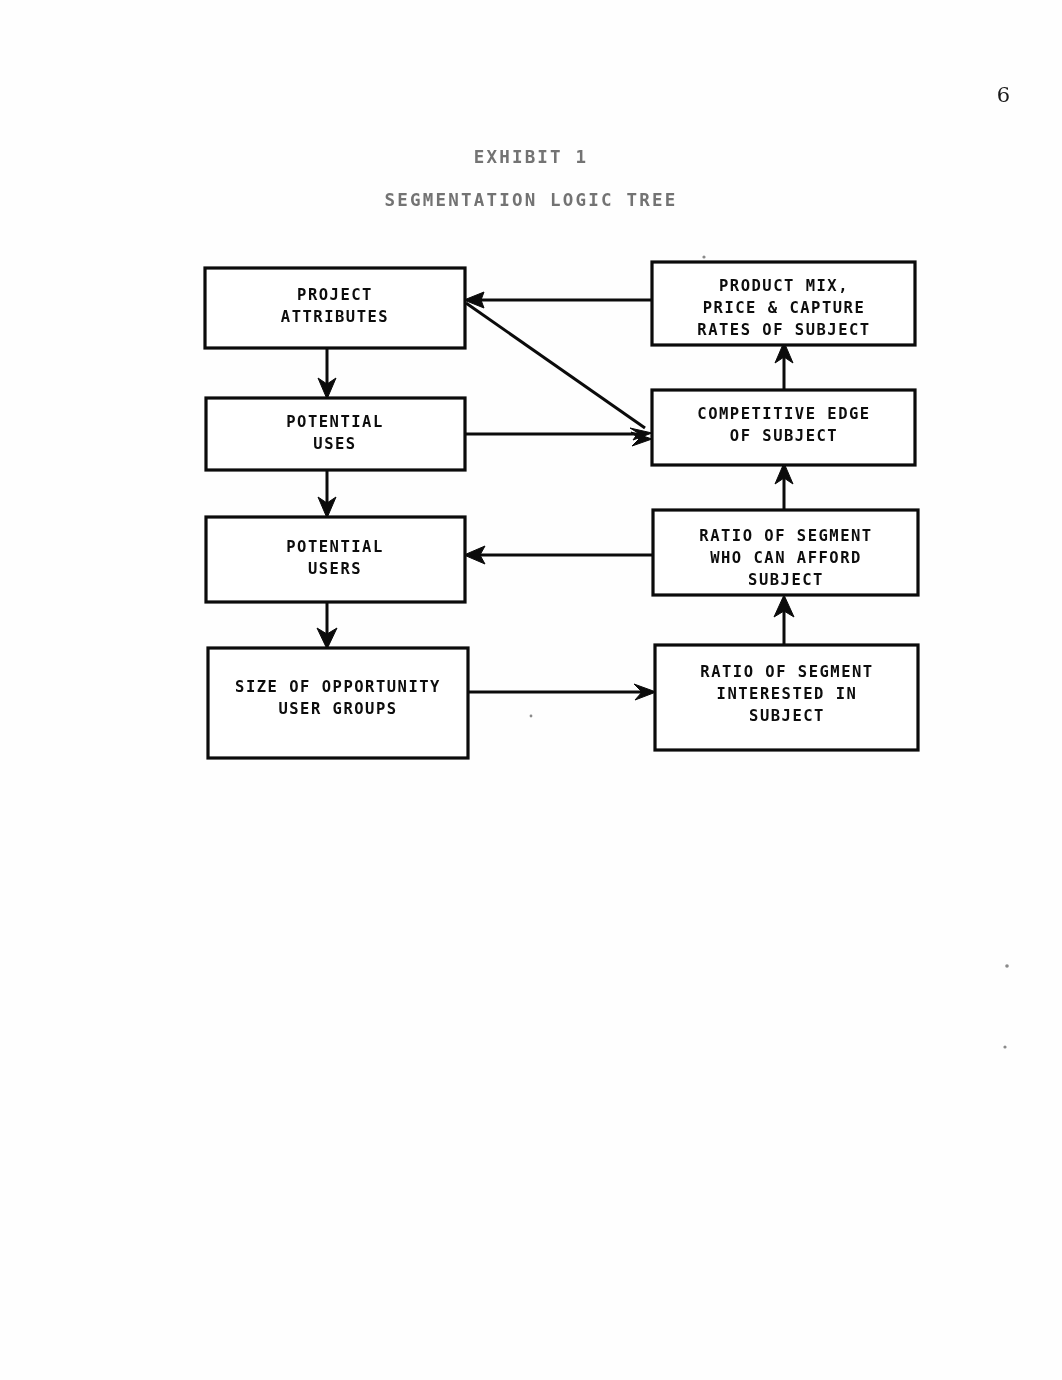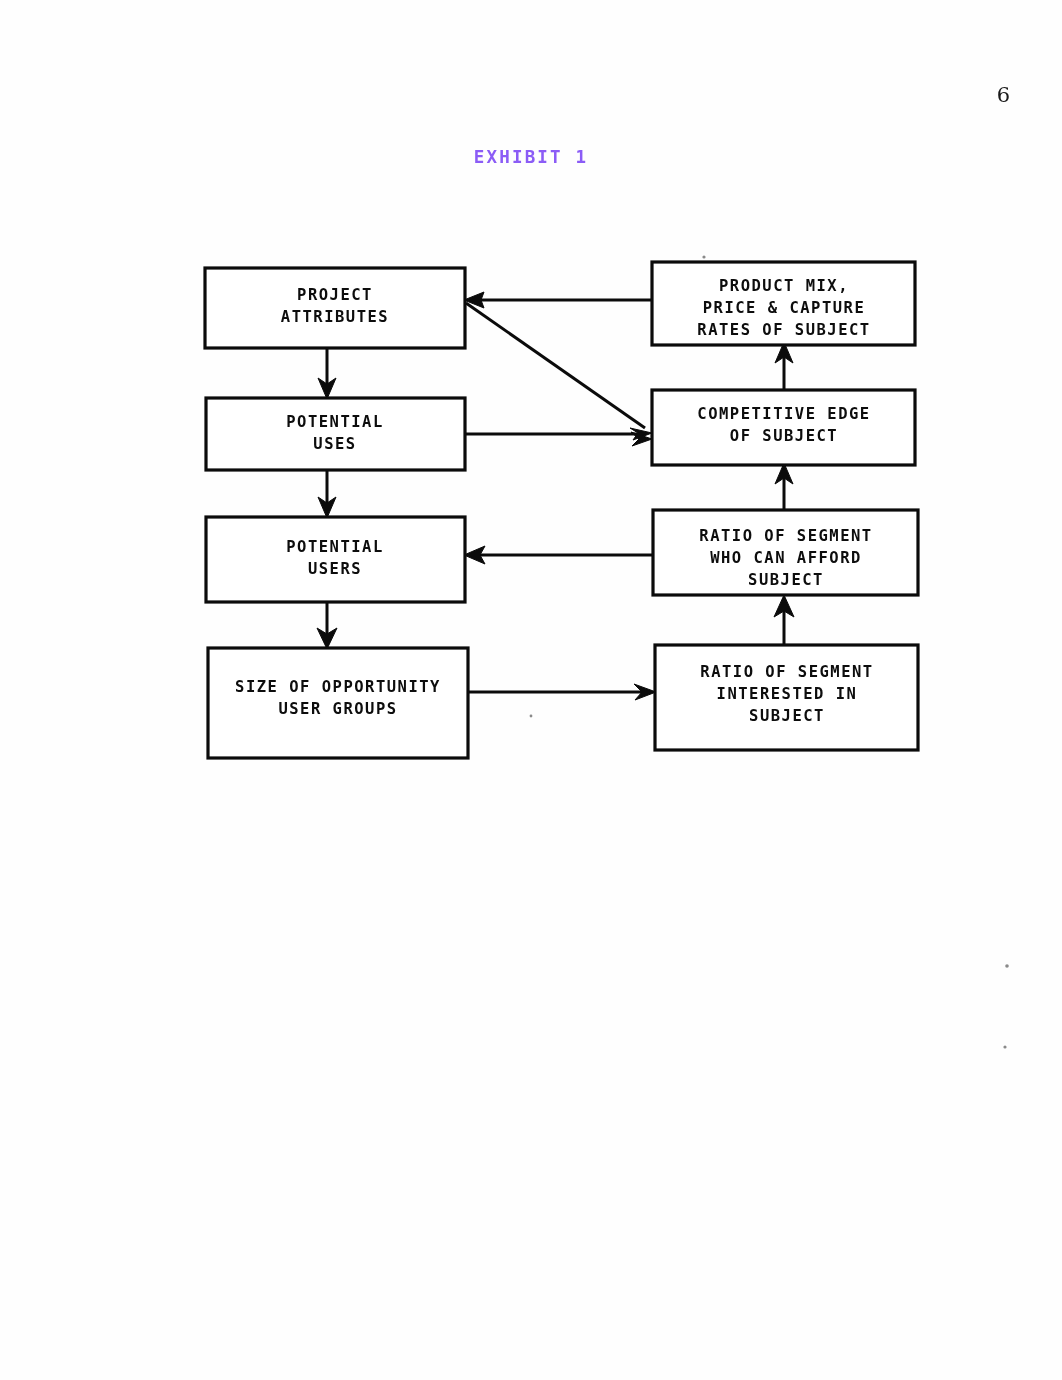--- a/index.html
+++ b/index.html
@@ -32,21 +32,21 @@
     letter-spacing: 0px;
   }
   .doc-title {
     position: absolute;
     left: 0;
     width: 1062px;
     text-align: center;
     font-size: 17.5px;
     letter-spacing: 2.2px;
     font-weight: 600;
-    color: #8b5cf6;
+    color: #737373;
     font-family: "DejaVu Sans Mono", "Liberation Mono", monospace;
   }
   #exhibit-label { top: 147px; }
   #chart-title { top: 190px; }
 
   #diagram-svg {
     position: absolute;
     left: 0;
     top: 0;
     width: 1062px;
@@ -78,20 +78,21 @@
   .speck { fill: #8a8a8a; }
 </style>
 </head>
 <body>
 
 <div class="page">
 
   <div id="page-number">6</div>
 
   <div class="doc-title" id="exhibit-label">EXHIBIT 1</div>
+  <div class="doc-title" id="chart-title">SEGMENTATION LOGIC TREE</div>
 
   <svg id="diagram-svg" viewBox="0 0 1062 1380">
 
     <g>
       <line class="connector" x1="652" y1="300" x2="472" y2="300"></line>
       <polygon class="arrow-head" points="464,300 484,292 481,300 484,308"></polygon>
     </g>
 
     <g>
       <line class="connector" x1="466" y1="303" x2="645" y2="428"></line>

